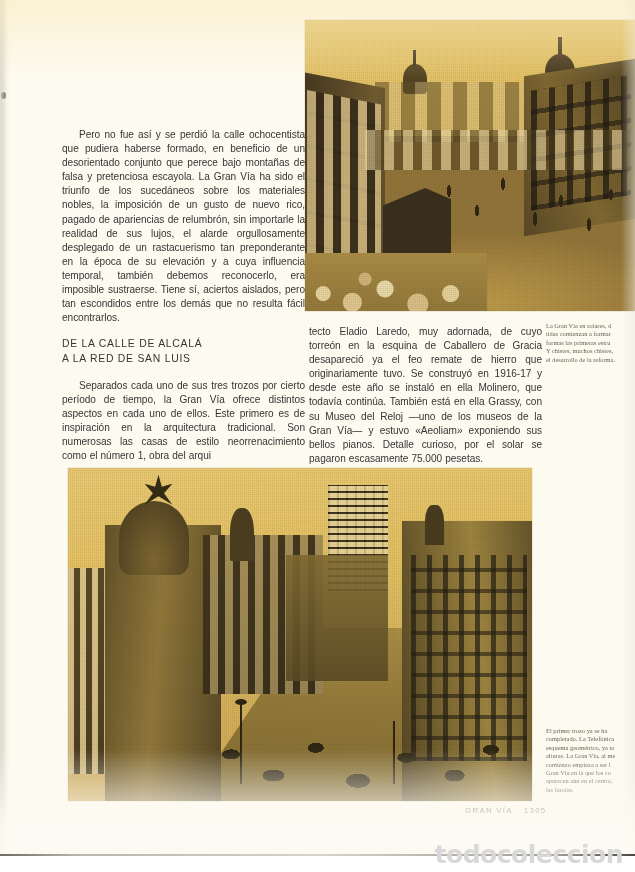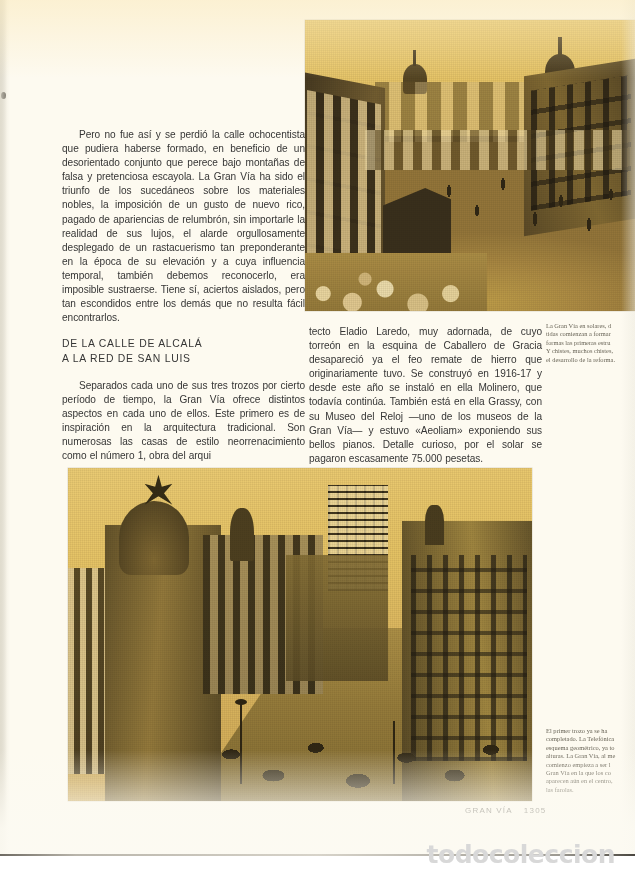--- a/index.html
+++ b/index.html
@@ -327,21 +327,21 @@
     z-index: 5;
     font-size: 8px;
     letter-spacing: 1.2px;
     color: #3a372e;
   }
   #footer .pg { margin-left: 11px; }
 
   
   #watermark {
     position: absolute;
-    left: 0; right: 20px;
+    left: 0; right: 12px;
     top: 840px;
     text-align: right;
     z-index: 9;
     font-size: 25px;
     font-weight: bold;
     letter-spacing: -0.5px;
     color: #d8d8d8;
     font-family: "DejaVu Sans", sans-serif;
     line-height: 30px;
   }

